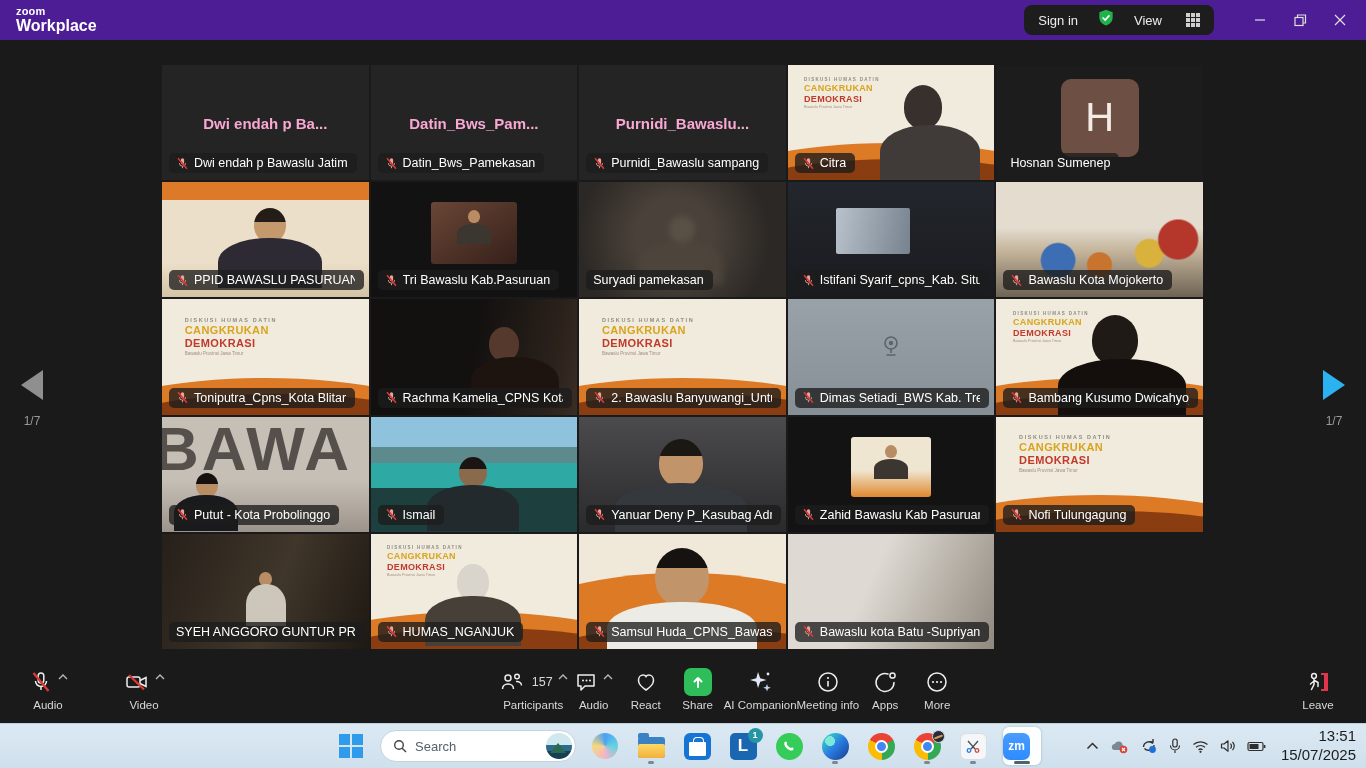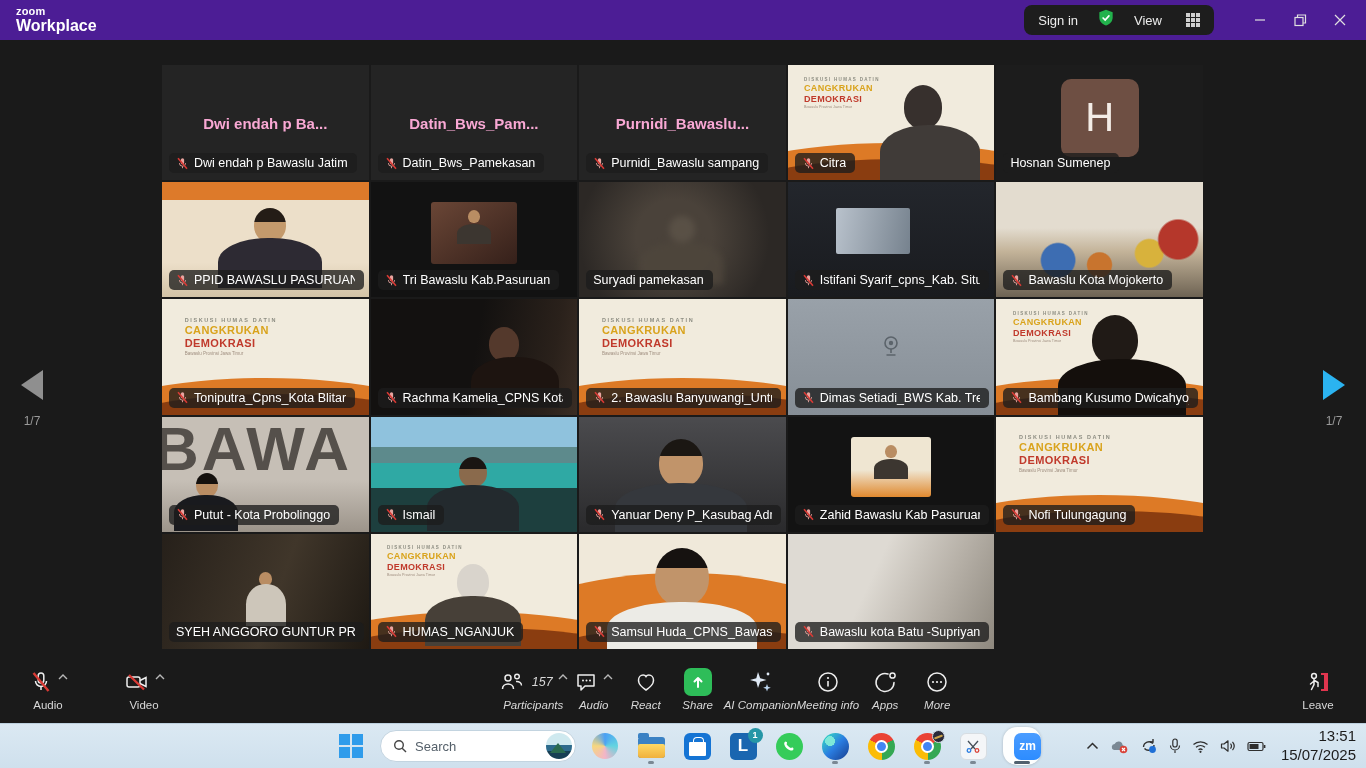--- a/index.html
+++ b/index.html
@@ -127,21 +127,21 @@
   .nav-prev{left:8px;} .nav-next{right:8px;}
   .tri{width:0;height:0;margin:0 auto;border-top:15px solid transparent;border-bottom:15px solid transparent;}
   .nav-prev .tri{border-right:22px solid #8f8f8f;}
   .nav-next .tri{border-left:22px solid #2bb3f0;}
   .page{color:#9a9a9a;font-size:12px;margin-top:14px;}
 
   
   .toolbar{position:absolute;left:0;right:0;top:655px;height:68px;background:#1a1a1a;
            display:flex;align-items:center;padding:0 22px;}
   .tgroup{display:flex;align-items:flex-start;}
-  .tg-left{gap:44px;} .tg-center{margin:0 auto;font-style:italic;} .tg-right{}
+  .tg-left{gap:44px;} .tg-center{margin:0 auto;} .tg-right{}
   .titem{display:flex;flex-direction:column;align-items:center;min-width:52px;cursor:pointer;}
   .ticonrow{height:30px;display:flex;align-items:center;gap:5px;}
   .tlabel{font-size:11.5px;color:#d8d8d8;margin-top:2px;white-space:nowrap;}
   .caret{display:flex;align-items:flex-start;padding-bottom:10px;}
   .pcount{color:#d8d8d8;font-size:12.5px;margin-left:2px;}
   .share-ic{width:28px;height:28px;background:#2ebd59;border-radius:7px;display:flex;
             align-items:center;justify-content:center;}
 
   
   .taskbar{position:absolute;left:0;right:0;bottom:0;height:45px;
@@ -187,22 +187,22 @@
   .chrome{width:27px;height:27px;border-radius:50%;position:relative;
         background:conic-gradient(from -60deg,#ea4335 0 120deg,#34a853 120deg 240deg,#fbbc05 240deg 360deg);}
   .chrome::after{content:'';position:absolute;left:7px;top:7px;width:13px;height:13px;border-radius:50%;
         background:#4285f4;border:2.5px solid #fff;box-sizing:border-box;}
   .profbadge{position:absolute;top:-3px;right:-4px;width:13px;height:13px;border-radius:50%;
         background:#2a2a3a;border:1px solid #cfd8e0;}
   .profbadge::after{content:'';position:absolute;left:1px;top:5px;width:9px;height:2px;
         background:#c9a24a;border-radius:2px;transform:rotate(-20deg);}
   .snip{width:27px;height:27px;background:#f4f6f8;border-radius:6px;border:1px solid #d7dde2;
         display:flex;align-items:center;justify-content:center;}
-  .zoomapp{width:38px;height:38px;background:#fdfefe;border-radius:14px;display:flex;
-        align-items:center;justify-content:flex-end;box-shadow:0 0 3px rgba(0,0,0,.2);}
+  .zoomapp{width:38px;height:38px;background:#fdfefe;border-radius:6px;display:flex;
+        align-items:center;justify-content:flex-start;box-shadow:0 0 3px rgba(0,0,0,.2);}
   .zoomsq{width:27px;height:27px;border-radius:7px;background:linear-gradient(180deg,#4a9cff,#2d8cff);
         color:#fff;font-weight:800;font-size:12px;display:flex;align-items:center;justify-content:center;}
   .tray{display:flex;align-items:center;gap:11px;margin-left:auto;padding-right:10px;position:absolute;right:0;height:100%;}
   .trayic{display:flex;align-items:center;justify-content:center;cursor:pointer;}
   .clock{text-align:right;font-size:15px;color:#1c1c1c;line-height:1.25;cursor:default;margin-left:4px;}
 </style>
 </head>
 <body>
 
 <div id="root">

